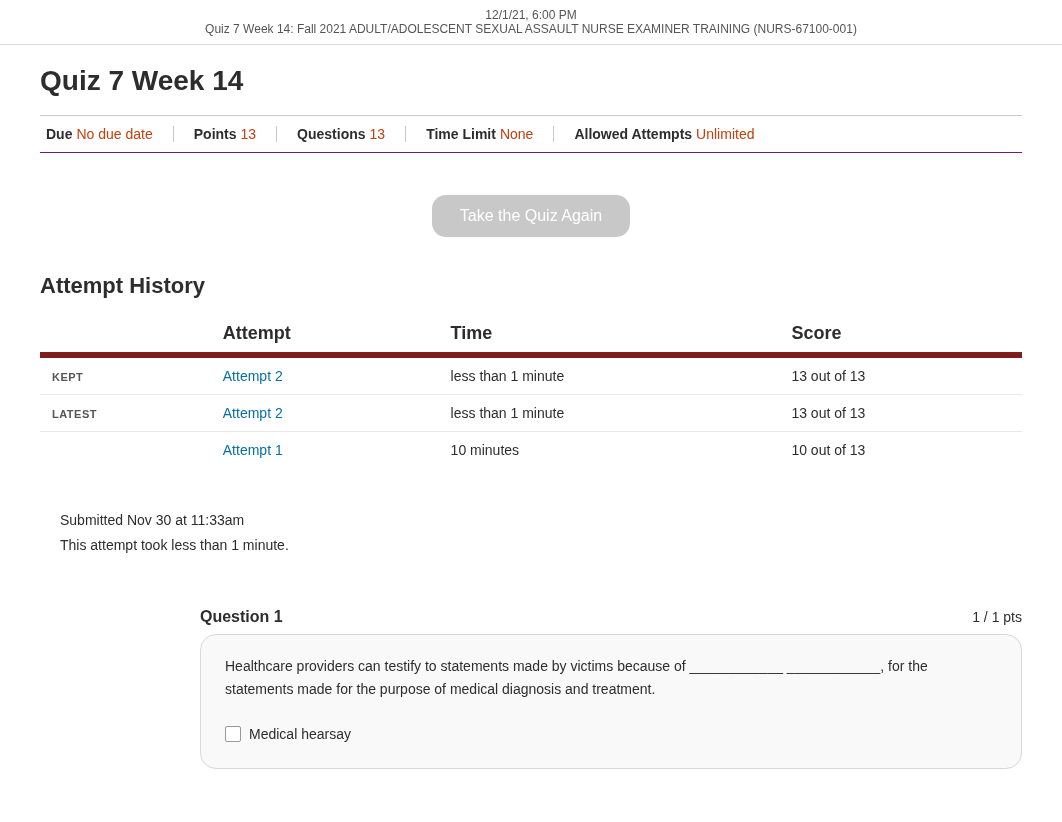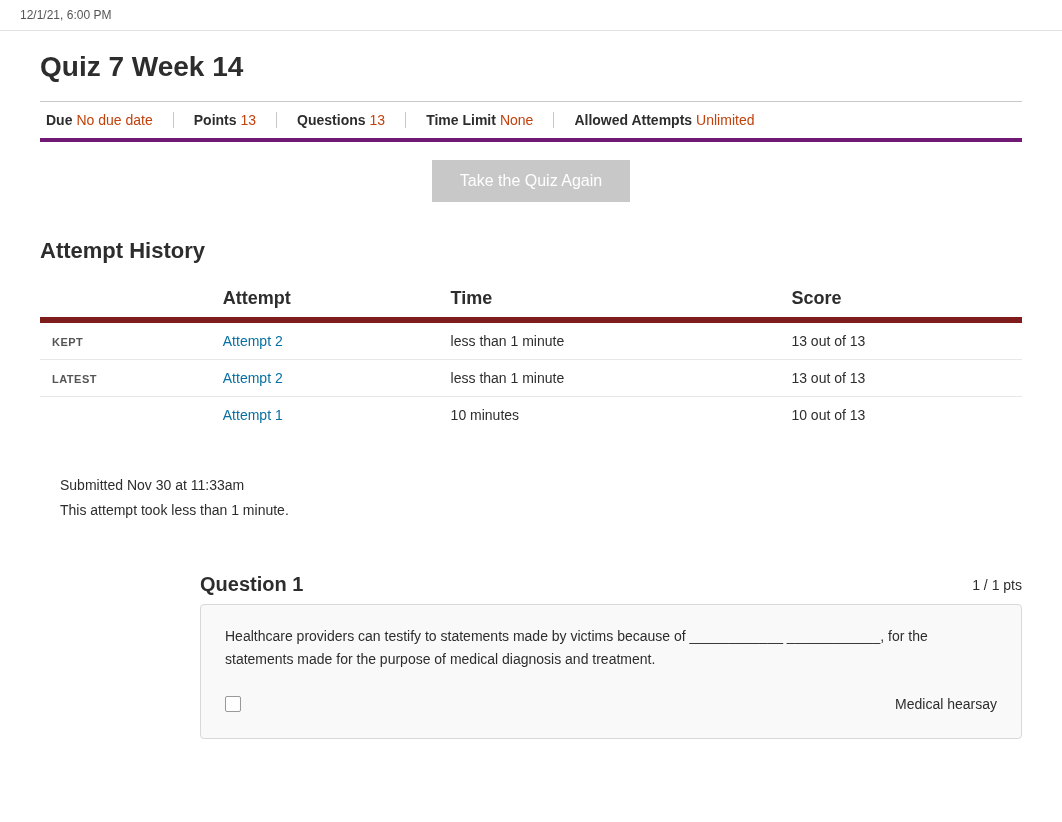--- a/index.html
+++ b/index.html
@@ -10,38 +10,39 @@
       background: #fff;
     }
     .top-bar {
       display: flex;
       justify-content: space-between;
       align-items: center;
       padding: 8px 20px;
       font-size: 12px;
       color: #555;
       border-bottom: 1px solid #e0e0e0;
+      flex-direction: column;
     }
     .main-content {
       padding: 20px 40px;
     }
     .quiz-title {
       font-size: 28px;
       font-weight: bold;
       color: #2d2d2d;
       margin-bottom: 18px;
     }
     .meta-bar {
       display: flex;
       align-items: center;
       gap: 0;
       border-top: 1px solid #c8c8c8;
-      border-bottom: 4px solid #701a75;
+      border-bottom: 1px solid #701a75;
       padding: 10px 0;
-      margin-bottom: 18px;
+      margin-bottom: 42px;
       flex-wrap: wrap;
     }
     .meta-item {
       display: flex;
       align-items: center;
       gap: 4px;
       padding: 0 20px;
       border-right: 1px solid #c8c8c8;
       font-size: 14px;
     }
@@ -60,21 +61,21 @@
     }
     .quiz-btn-wrapper {
       display: flex;
       justify-content: center;
       margin-bottom: 36px;
     }
     .take-quiz-btn {
       background: #c8c8c8;
       color: #fff;
       border: none;
-      border-radius: 0;
+      border-radius: 14px;
       padding: 12px 28px;
       font-size: 16px;
       cursor: pointer;
       font-weight: 500;
     }
     .attempt-history-title {
       font-size: 22px;
       font-weight: bold;
       color: #2d2d2d;
       margin-bottom: 16px;
@@ -126,66 +127,66 @@
     .question-section {
       margin-top: 20px;
     }
     .question-header {
       display: flex;
       justify-content: space-between;
       align-items: center;
       padding: 10px 0 8px 160px;
     }
     .question-title {
-      font-size: 20px;
+      font-size: 16px;
       font-weight: bold;
       color: #2d2d2d;
     }
     .question-pts {
       font-size: 14px;
       color: #2d2d2d;
     }
     .question-body {
       margin-left: 160px;
       background: #f9f9f9;
       border: 1px solid #d8d8d8;
-      border-radius: 4px;
+      border-radius: 16px;
       padding: 20px 24px;
     }
     .question-text {
       font-size: 14px;
       color: #2d2d2d;
       line-height: 1.6;
       margin-bottom: 20px;
     }
     .answer-option {
       display: flex;
       align-items: center;
-      gap: 26px;
+      gap: 8px;
       padding: 6px 0;
-      justify-content: space-between;
     }
     .answer-checkbox {
       width: 16px;
       height: 16px;
       border: 1px solid #999;
       background: #fff;
       border-radius: 2px;
       flex-shrink: 0;
     }
     .answer-label {
       font-size: 14px;
       color: #2d2d2d;
     }
   </style>
 </head>
 <body>
 
 <div class="top-bar">
   <span>12/1/21, 6:00 PM</span>
+  <span>Quiz 7 Week 14: Fall 2021 ADULT/ADOLESCENT SEXUAL ASSAULT NURSE EXAMINER TRAINING (NURS-67100-001)</span>
 </div>
 
 <div class="main-content">
 
   <h1 class="quiz-title">Quiz 7 Week 14</h1>
 
   <div class="meta-bar">
     <div class="meta-item">
       <span class="meta-label">Due</span>
       <span class="meta-value">No due date</span>

